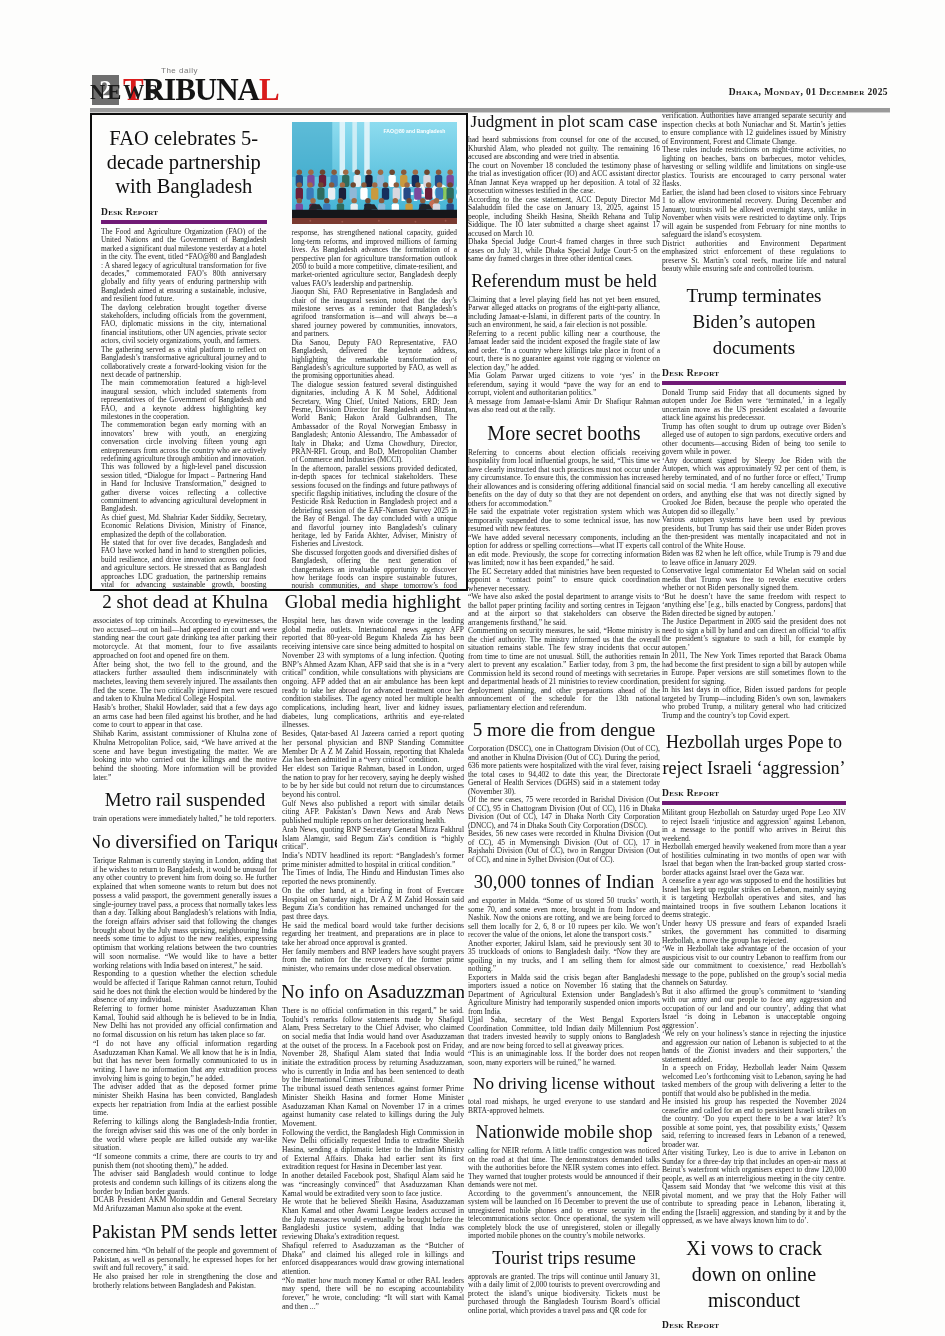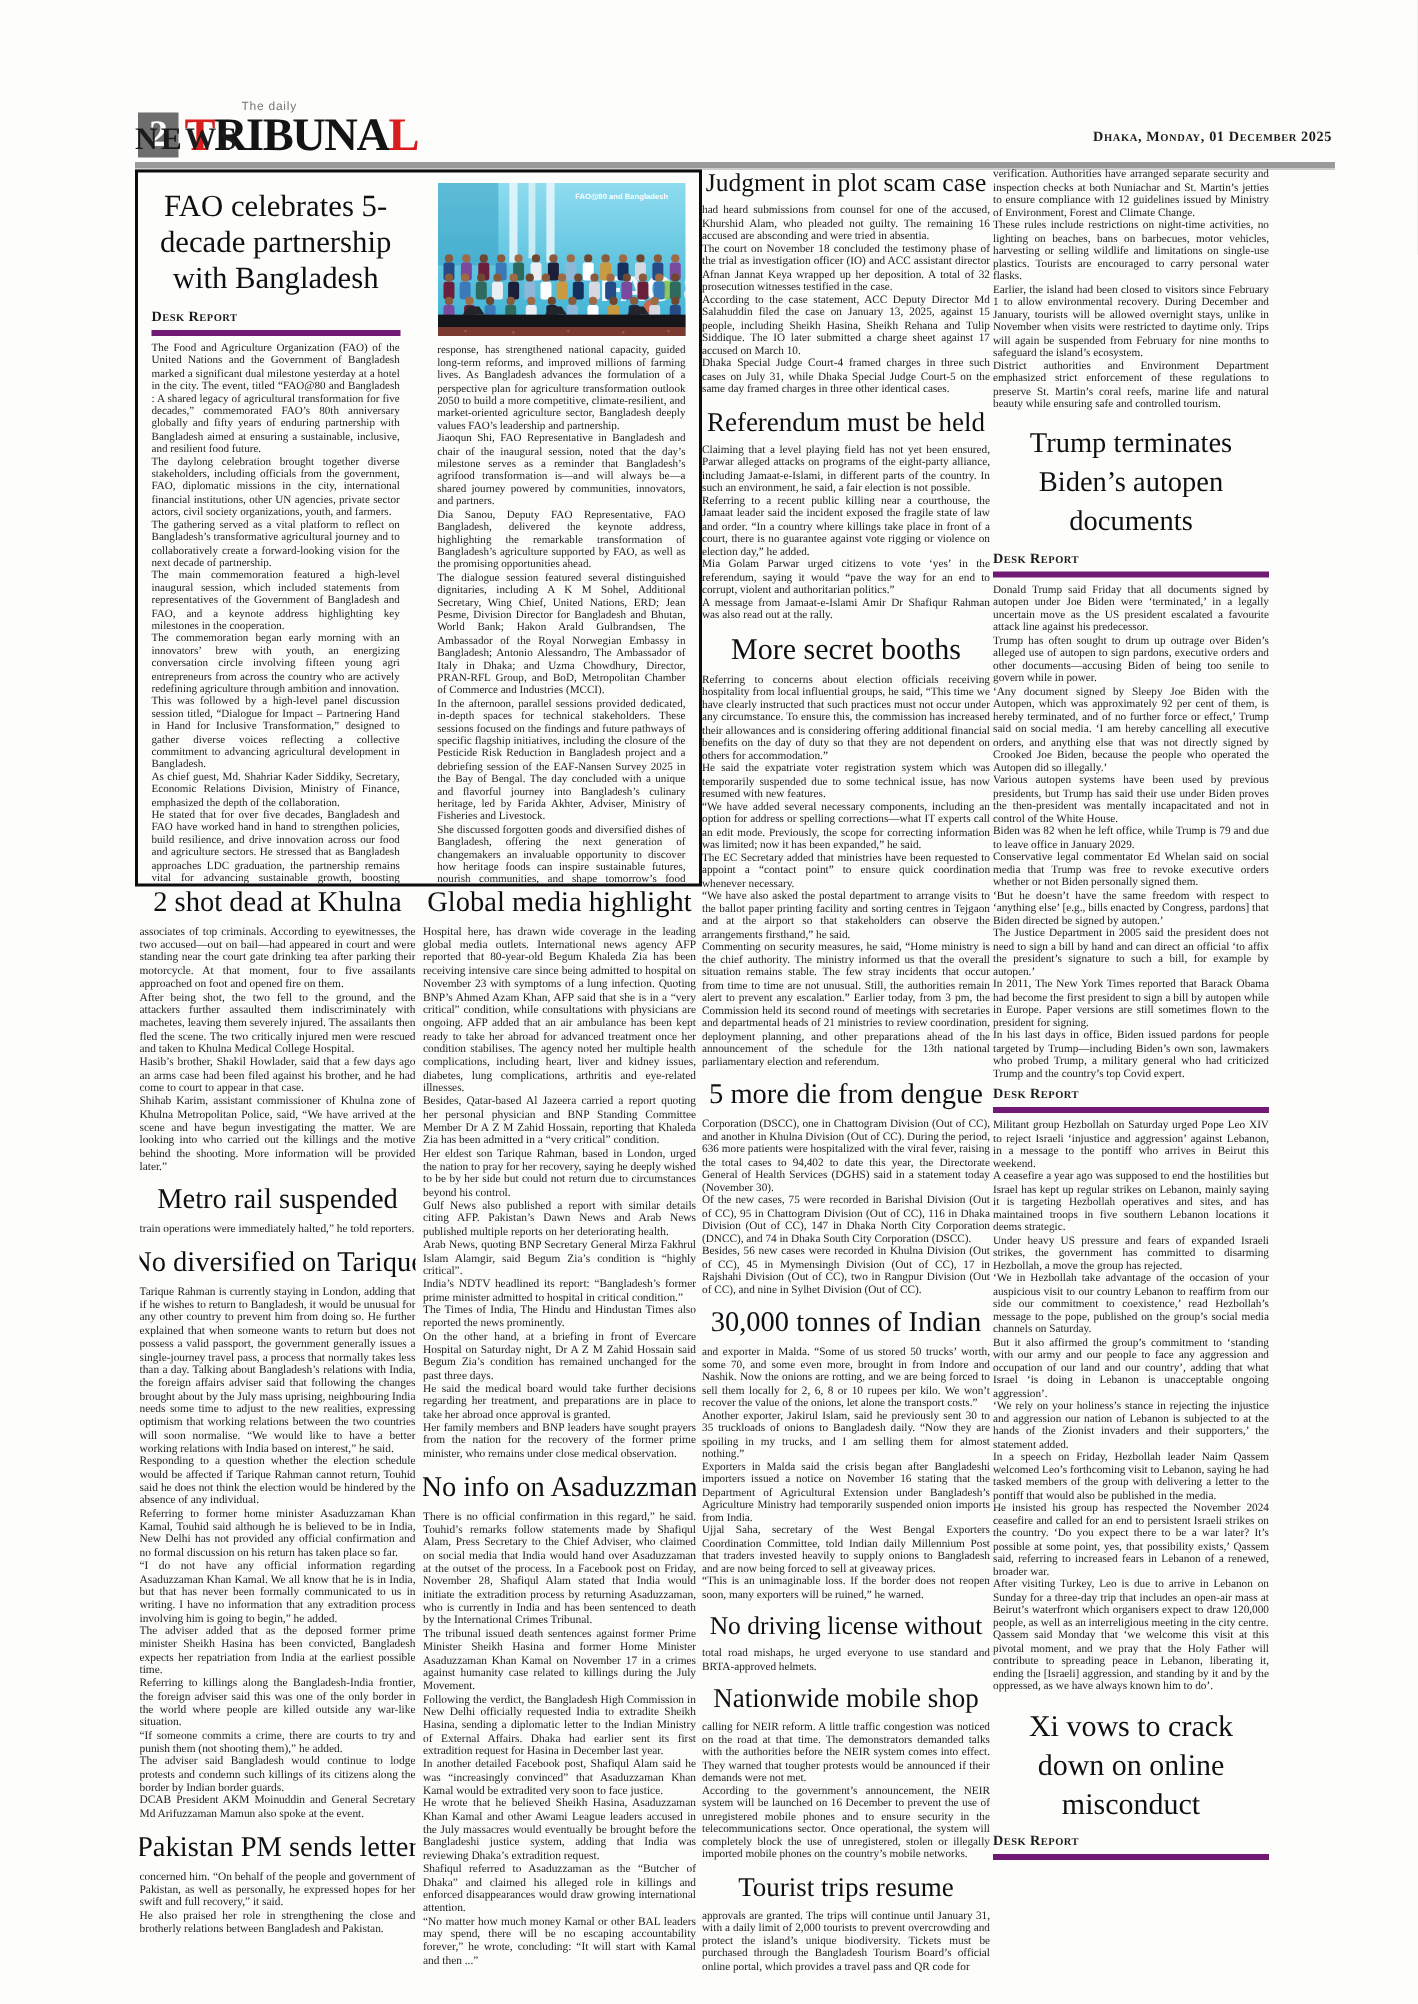--- a/index.html
+++ b/index.html
@@ -298,23 +298,25 @@
           <p>Various autopen systems have been used by previous presidents, but Trump has said their use under Biden proves the then-president was mentally incapacitated and not in control of the White House.</p>
           <p>Biden was 82 when he left office, while Trump is 79 and due to leave office in January 2029.</p>
           <p>Conservative legal commentator Ed Whelan said on social media that Trump was free to revoke executive orders whether or not Biden personally signed them.</p>
           <p>‘But he doesn’t have the same freedom with respect to ‘anything else’ [e.g., bills enacted by Congress, pardons] that Biden directed be signed by autopen.’</p>
           <p>The Justice Department in 2005 said the president does not need to sign a bill by hand and can direct an official ‘to affix the president’s signature to such a bill, for example by autopen.’</p>
           <p>In 2011, The New York Times reported that Barack Obama had become the first president to sign a bill by autopen while in Europe. Paper versions are still sometimes flown to the president for signing.</p>
           <p>In his last days in office, Biden issued pardons for people targeted by Trump—including Biden’s own son, lawmakers who probed Trump, a military general who had criticized Trump and the country’s top Covid expert.</p>
         </div>
     </article>
     <article>
+      <h2 class="h18 h2l">Hezbollah urges Pope to reject Israeli ‘aggression’</h2>
       <div class="byline">Desk Report</div>
       <div class="body">
           <p>Militant group Hezbollah on Saturday urged Pope Leo XIV to reject Israeli ‘injustice and aggression’ against Lebanon, in a message to the pontiff who arrives in Beirut this weekend.</p>
+          <p>Hezbollah emerged heavily weakened from more than a year of hostilities culminating in two months of open war with Israel that began when the Iran-backed group started cross-border attacks against Israel over the Gaza war.</p>
           <p>A ceasefire a year ago was supposed to end the hostilities but Israel has kept up regular strikes on Lebanon, mainly saying it is targeting Hezbollah operatives and sites, and has maintained troops in five southern Lebanon locations it deems strategic.</p>
           <p>Under heavy US pressure and fears of expanded Israeli strikes, the government has committed to disarming Hezbollah, a move the group has rejected.</p>
           <p>‘We in Hezbollah take advantage of the occasion of your auspicious visit to our country Lebanon to reaffirm from our side our commitment to coexistence,’ read Hezbollah’s message to the pope, published on the group’s social media channels on Saturday.</p>
           <p>But it also affirmed the group’s commitment to ‘standing with our army and our people to face any aggression and occupation of our land and our country’, adding that what Israel ‘is doing in Lebanon is unacceptable ongoing aggression’.</p>
           <p>‘We rely on your holiness’s stance in rejecting the injustice and aggression our nation of Lebanon is subjected to at the hands of the Zionist invaders and their supporters,’ the statement added.</p>
           <p>In a speech on Friday, Hezbollah leader Naim Qassem welcomed Leo’s forthcoming visit to Lebanon, saying he had tasked members of the group with delivering a letter to the pontiff that would also be published in the media.</p>
           <p>He insisted his group has respected the November 2024 ceasefire and called for an end to persistent Israeli strikes on the country. ‘Do you expect there to be a war later? It’s possible at some point, yes, that possibility exists,’ Qassem said, referring to increased fears in Lebanon of a renewed, broader war.</p>
           <p>After visiting Turkey, Leo is due to arrive in Lebanon on Sunday for a three-day trip that includes an open-air mass at Beirut’s waterfront which organisers expect to draw 120,000 people, as well as an interreligious meeting in the city centre.</p>
           <p>Qassem said Monday that ‘we welcome this visit at this pivotal moment, and we pray that the Holy Father will contribute to spreading peace in Lebanon, liberating it, ending the [Israeli] aggression, and standing by it and by the oppressed, as we have always known him to do’.</p>
         </div>

